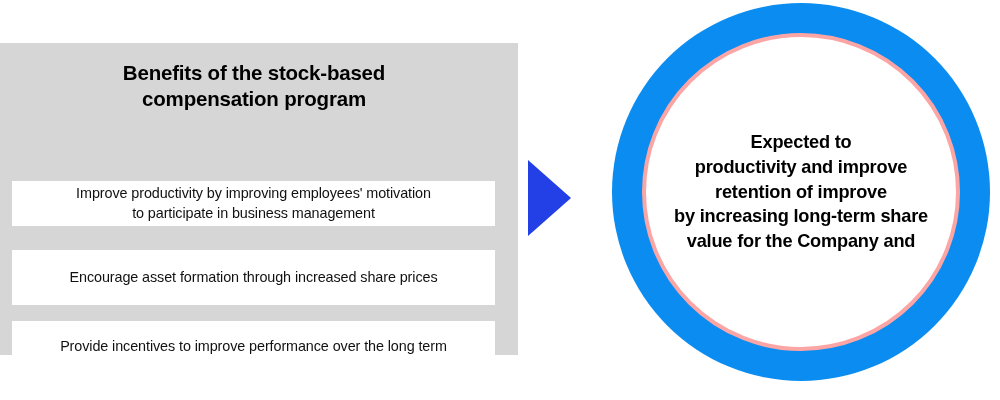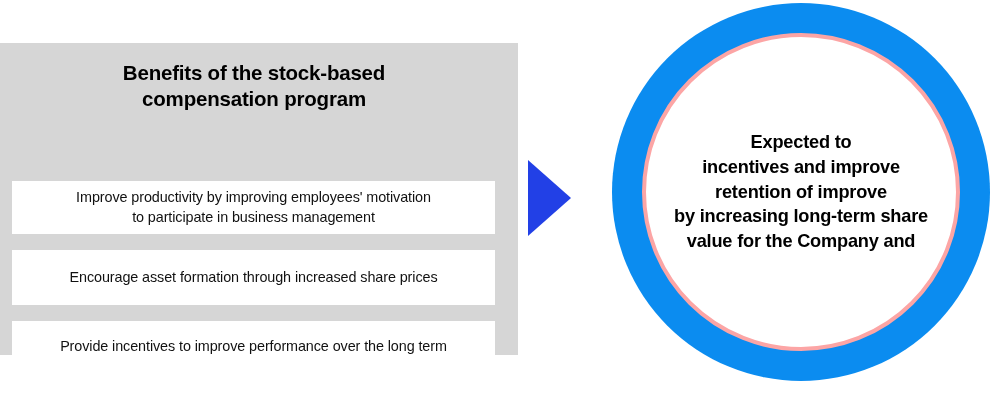--- a/index.html
+++ b/index.html
@@ -53,21 +53,21 @@
     box-sizing: border-box;
     padding: 2px 8px;
   }
   .benefit-text {
     text-align: center;
     font-size: 14.4px;
     line-height: 1.33;
     color: #111111;
     letter-spacing: -0.1px;
   }
-  #benefit-box-0 { top: 138px; height: 53px; }
+  #benefit-box-0 { top: 138px; height: 45px; }
   #benefit-box-1 { top: 207px; height: 55px; }
   #benefit-box-2 { top: 278px; height: 52px; }
 
   
   #flow-arrow {
     position: absolute;
     left: 528px;
     top: 160px;
     width: 0;
     height: 0;
@@ -152,21 +152,21 @@
 
   </div>
 
   <div id="flow-arrow"></div>
 
   <div id="outcome-circle">
     <div id="circle-inner-ring">
       <div id="circle-core">
         <div id="outcome-text">
           <span class="line">Expected to</span>
-          <span class="line">incentives and improve</span>
+          <span class="line">productivity and improve</span>
           <span class="line">retention of improve</span>
           <span class="line">by increasing long-term share</span>
           <span class="line">value for the Company and</span>
         </div>
       </div>
     </div>
   </div>
 
 </div>
 

